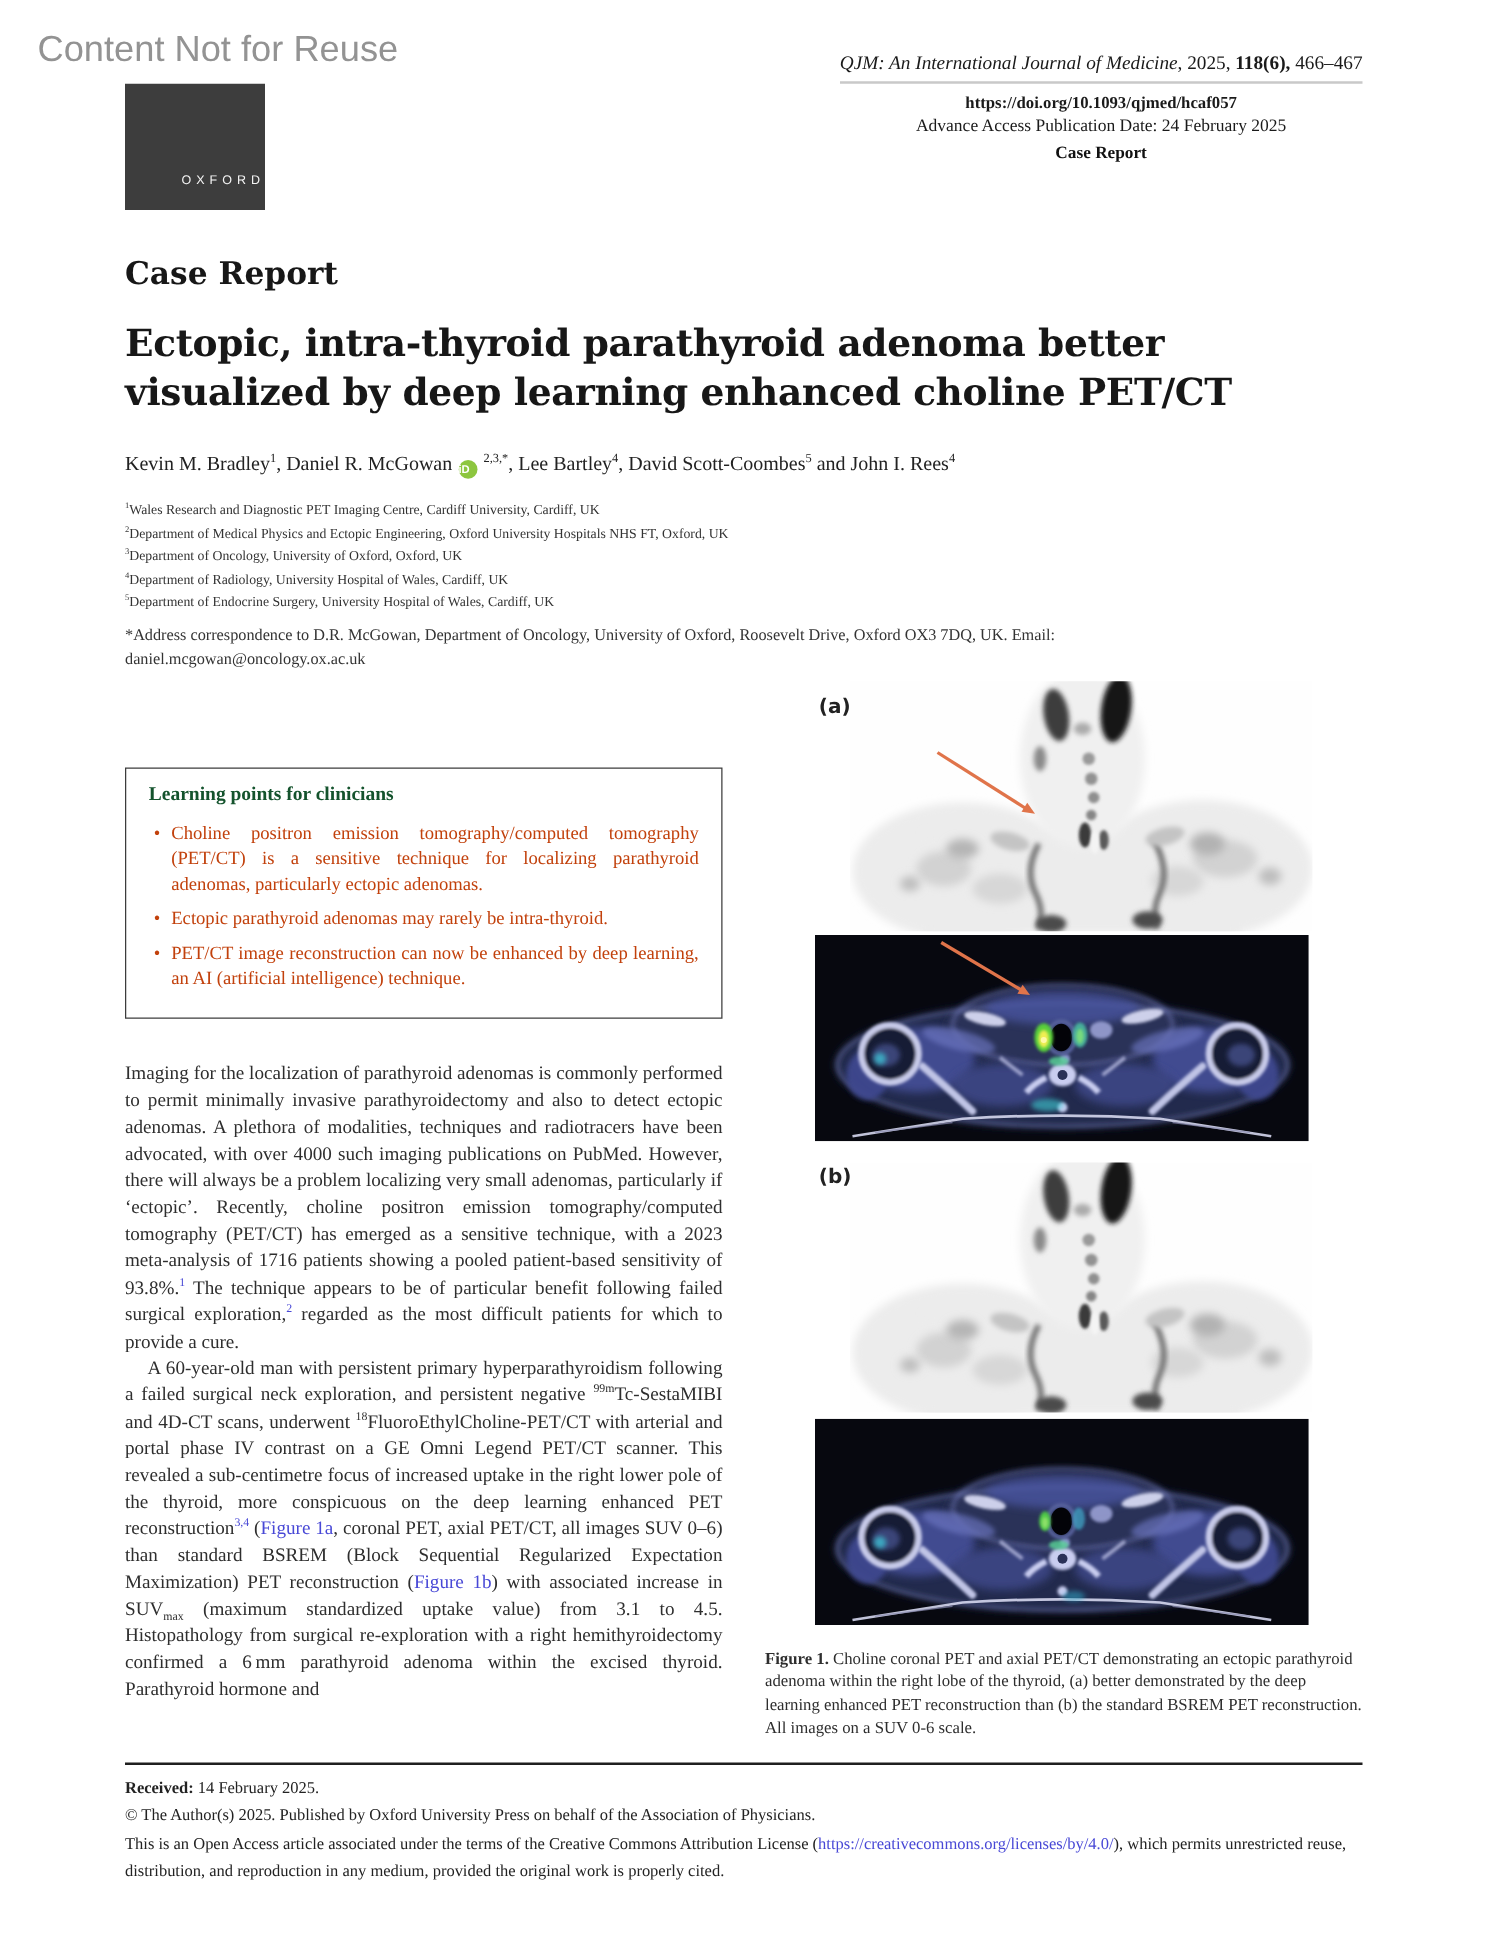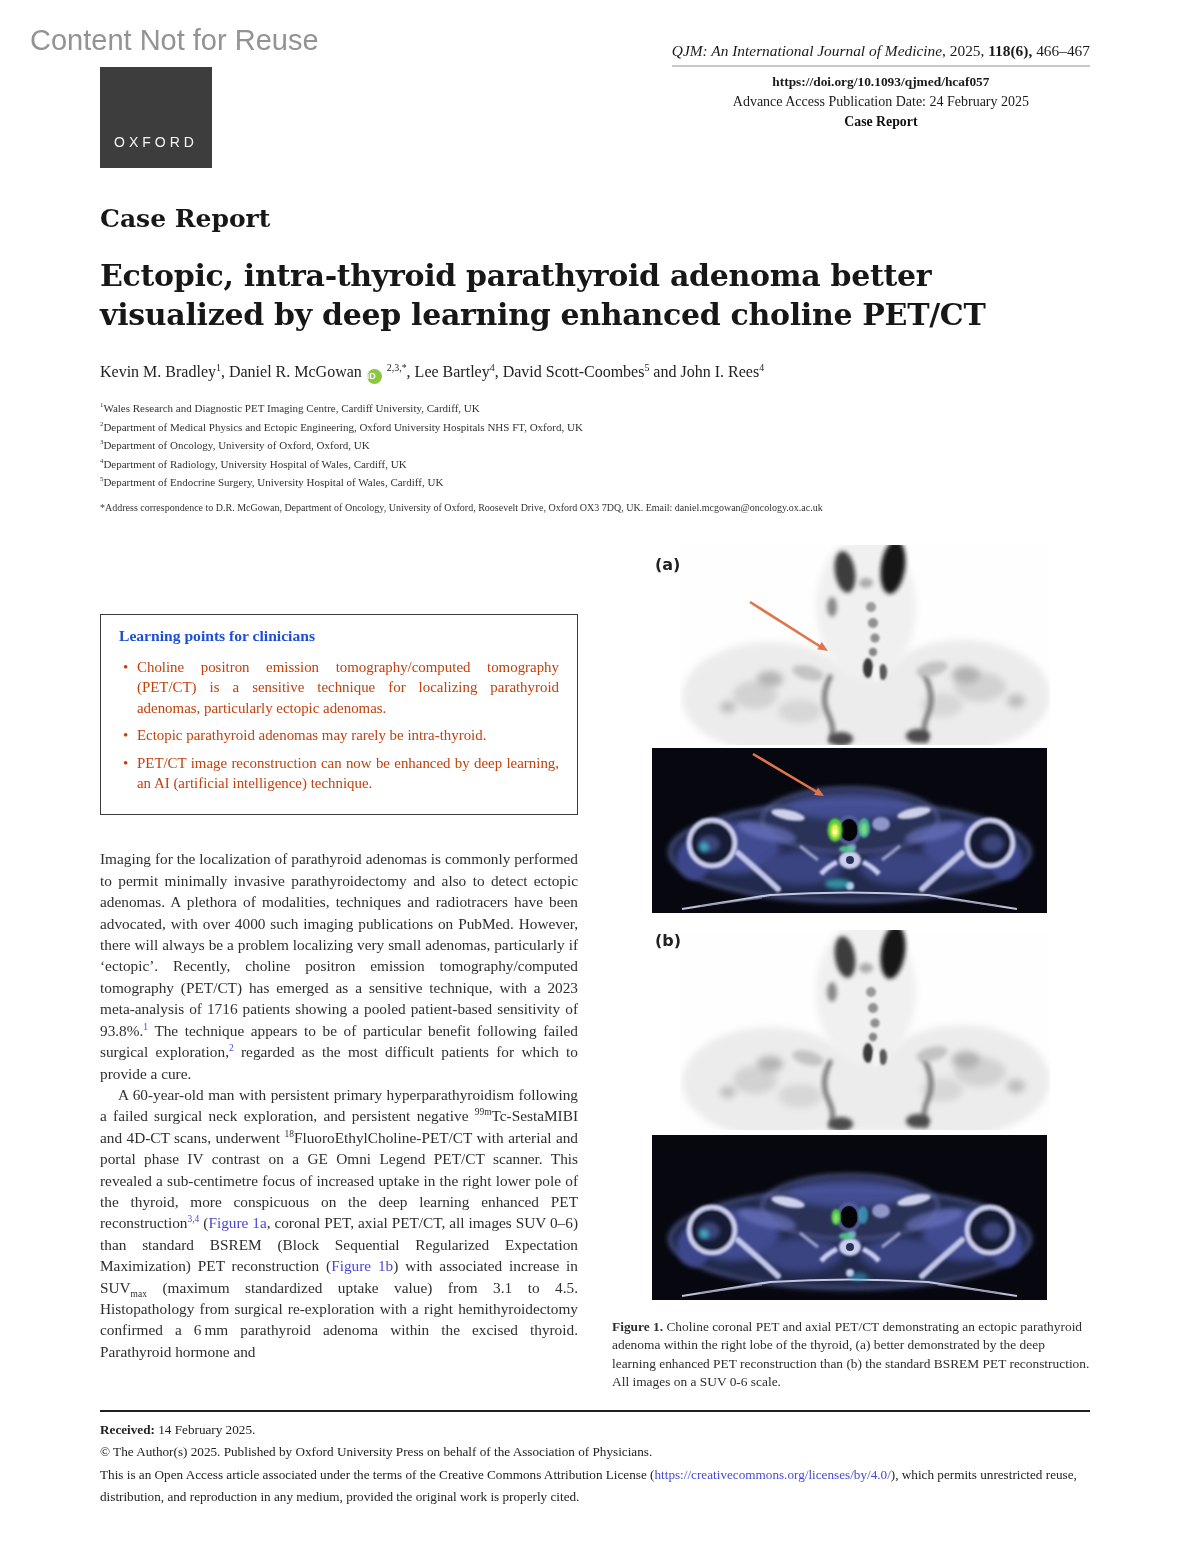--- a/index.html
+++ b/index.html
@@ -3,47 +3,47 @@
 <meta charset="utf-8">
 <style>
   html,body{margin:0;padding:0;background:#ffffff;}
   #page{position:relative;width:1200px;height:1553px;background:#ffffff;overflow:hidden;
         font-family:"Liberation Serif",serif;color:#2b2b2b;border-radius:17px;}
   .abs{position:absolute;}
   
   #watermark{left:30px;top:24px;font-family:"Liberation Sans",sans-serif;font-size:29px;color:#939393;}
   
   #logo{left:100px;top:67px;width:112px;height:101px;background:#3d3d3d;}
-  #logo .logo-text{position:absolute;left:0;right:0;bottom:18px;text-align:center;color:#f5f5f5;
-        font-family:"Liberation Sans",sans-serif;font-size:14px;letter-spacing:4px;}
+  #logo .logo-text{position:absolute;left:0;right:0;bottom:18px;text-align:right;color:#f5f5f5;
+        font-family:"Liberation Sans",sans-serif;font-size:10px;letter-spacing:4px;}
   
   #header-right{right:110px;top:42px;text-align:center;}
   #journal-line{font-size:15.4px;color:#1a1a1a;border-bottom:2px solid #c9c9c9;padding-bottom:5px;}
   #doi-line{margin-top:7px;font-size:13.4px;font-weight:bold;color:#1a1a1a;}
   #advance-line{margin-top:4px;font-size:14px;color:#1a1a1a;}
   #type-line{margin-top:4px;font-size:13.8px;font-weight:bold;color:#111;}
   .it{font-style:italic;}
   .b{font-weight:bold;}
   .ref{color:#4848d6;}
   sup{font-size:0.62em;line-height:0;vertical-align:super;}
   sub{font-size:0.62em;line-height:0;vertical-align:sub;}
   .orcid{display:inline-block;width:15px;height:15px;border-radius:50%;background:#8dc63f;color:#fff;
         font-family:"Liberation Sans",sans-serif;font-size:9px;font-weight:bold;line-height:15px;
         vertical-align:-2px;margin:0 1px;}
   
   #section-label{left:100px;top:204px;font-family:"DejaVu Serif",serif;font-size:25px;font-weight:bold;color:#171717;}
   #title{left:100px;top:256px;width:930px;font-family:"DejaVu Serif",serif;font-size:30px;
         font-weight:bold;line-height:39px;color:#171717;letter-spacing:-0.3px;}
   #authors{left:100px;top:363px;font-size:16px;color:#222;}
   #affils{left:100px;top:399px;font-size:11px;line-height:18.6px;color:#333;}
-  #corresp{left:100px;top:499px;width:890px;font-size:10px;line-height:18.6px;color:#333;}
+  #corresp{left:100px;top:499px;width:890px;font-size:13px;line-height:18.6px;color:#333;}
   
   #left-col{left:100px;top:614px;width:478px;}
   #learning-box{box-sizing:border-box;width:478px;border:1.6px solid #3c3c3c;padding:12px 18px 14px 18px;}
-  #learning-title{font-size:15.6px;font-weight:bold;color:#1d4ed8;}
+  #learning-title{font-size:15.6px;font-weight:bold;color:#14532d;}
   #learning-list{margin:12px 0 0 0;padding:0 0 0 18px;list-style:none;}
   #learning-list li{position:relative;font-size:14.9px;line-height:20.4px;text-align:justify;margin-bottom:7px;color:#c2410c;}
   #learning-list li::before{content:"\2022";position:absolute;left:-14px;top:0;}
   #body-text{margin-top:33px;}
   .para{font-size:15.3px;line-height:21.4px;text-align:justify;color:#2e2e2e;margin:0;}
   .para.indent{text-indent:18px;}
   
   .fig-label{font-family:"DejaVu Sans",sans-serif;font-size:16px;font-weight:bold;color:#222;}
   #fig-label-a{left:655px;top:555px;}
   #fig-label-b{left:655px;top:931px;}

